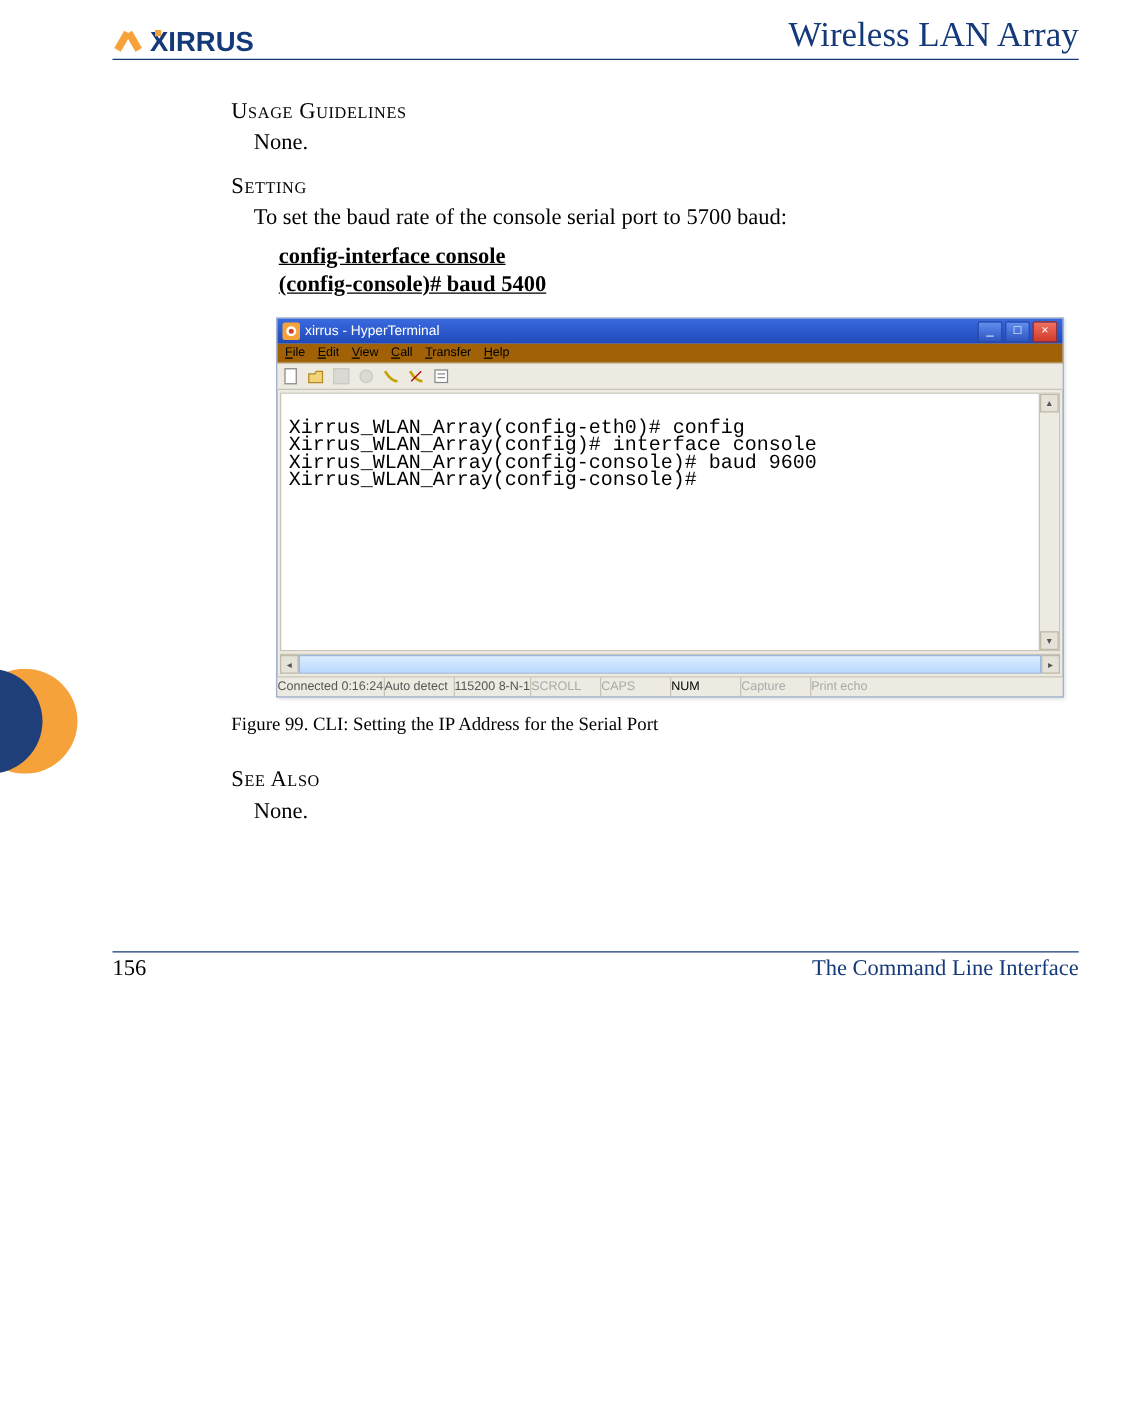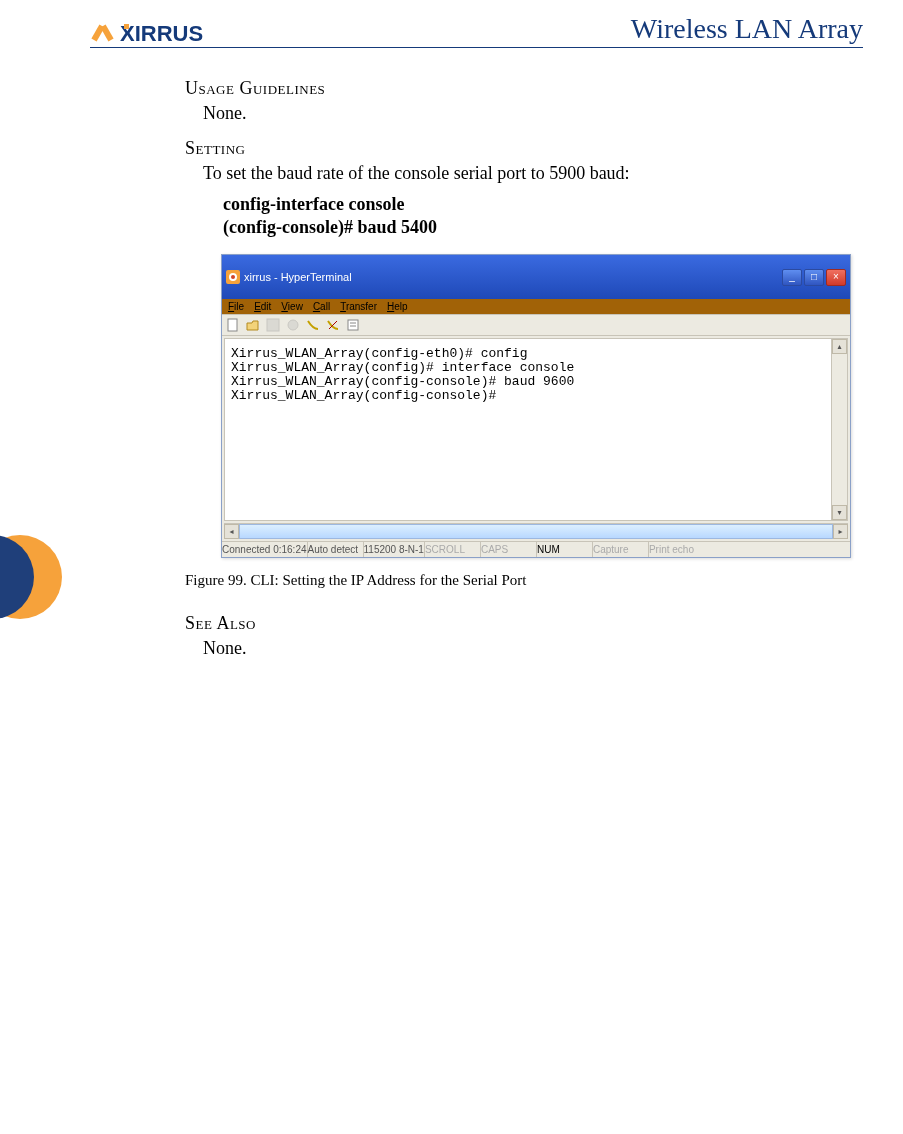--- a/index.html
+++ b/index.html
@@ -59,20 +59,21 @@
     margin: 4px 0 14px 18px;
   }
   .body-p2 {
     font-size: 18px;
     margin: 4px 0 10px 18px;
   }
   .cmd {
     font-size: 18px;
     font-weight: bold;
     margin: 2px 0 2px 38px;
+    text-decoration: underline;
   }
   .figure-caption {
     text-align: left;
     font-size: 15px;
     margin-top: 14px;
     margin-bottom: 24px;
   }
   
   .term-window {
     margin-left: 36px;
@@ -83,21 +84,21 @@
     background: #eceae1;
     font-family: "Tahoma", "Segoe UI", sans-serif;
     font-size: 10px;
   }
   .tb-titlebar {
     background: linear-gradient(#3a6ae0, #1f49b8);
     height: 20px;
     display: flex;
     align-items: center;
     justify-content: space-between;
-    padding: 12px 4px;
+    padding: 0 4px;
     color: #fff;
     text-align: right;
   }
   .tb-title-left { display:flex; align-items:center; gap:4px; }
   .tb-title-text { font-size: 11px; }
   .tb-icon {
     width: 14px; height: 14px; background:#f6a23b; border-radius:2px;
     display:flex; align-items:center; justify-content:center;
   }
   .tb-btns { display:flex; gap:2px; }
@@ -131,23 +132,23 @@
   .tbico { width:14px; height:14px; display:flex; align-items:center; justify-content:center; }
   .term-body-wrap {
     display:flex;
     background:#fff;
     border:1px solid #c8c4b8;
     margin:2px;
   }
   .term-body {
     flex:1;
     height: 165px;
-    padding: 8px 6px;
+    padding: 20px 6px;
     font-family: "Courier New", monospace;
-    font-size: 13px;
+    font-size: 16px;
     line-height: 14px;
     color:#000;
     white-space: pre;
   }
   .vscroll {
     width:15px;
     background:#eceae1;
     border-left:1px solid #c8c4b8;
     position:relative;
   }
@@ -250,21 +251,21 @@
         <circle cx="-8" cy="42" r="42" fill="#1f3f7a"></circle>
       </g>
     </svg>
   </div>
 
   <div class="content">
     <div class="sec-h">Usage Guidelines</div>
     <div class="body-p">None.</div>
 
     <div class="sec-h">Setting</div>
-    <div class="body-p2">To set the baud rate of the console serial port to 5900 baud:</div>
+    <div class="body-p2">To set the baud rate of the console serial port to 5700 baud:</div>
     <div class="cmd">config-interface console</div>
     <div class="cmd">(config-console)# baud 5400</div>
 
     <div class="term-window">
       <div class="tb-titlebar">
         <div class="tb-title-left">
           <div class="tb-icon">
             <svg width="10" height="10" viewBox="0 0 10 10">
                 <circle cx="5" cy="5" r="4" fill="#fff"></circle>
                 <circle cx="5" cy="5" r="2" fill="#d1452a"></circle>
@@ -358,13 +359,17 @@
         <div class="cell dim" style="border-right:none">Print echo</div>
       </div>
     </div>
 
     <div class="figure-caption">Figure 99. CLI: Setting the IP Address for the Serial Port</div>
 
     <div class="sec-h">See Also</div>
     <div class="body-p">None.</div>
   </div>
 
+  <div class="footer">
+    <span class="pgno">156</span>
+    <span>The Command Line Interface</span>
+  </div>
 </div>
 
 </body></html>

